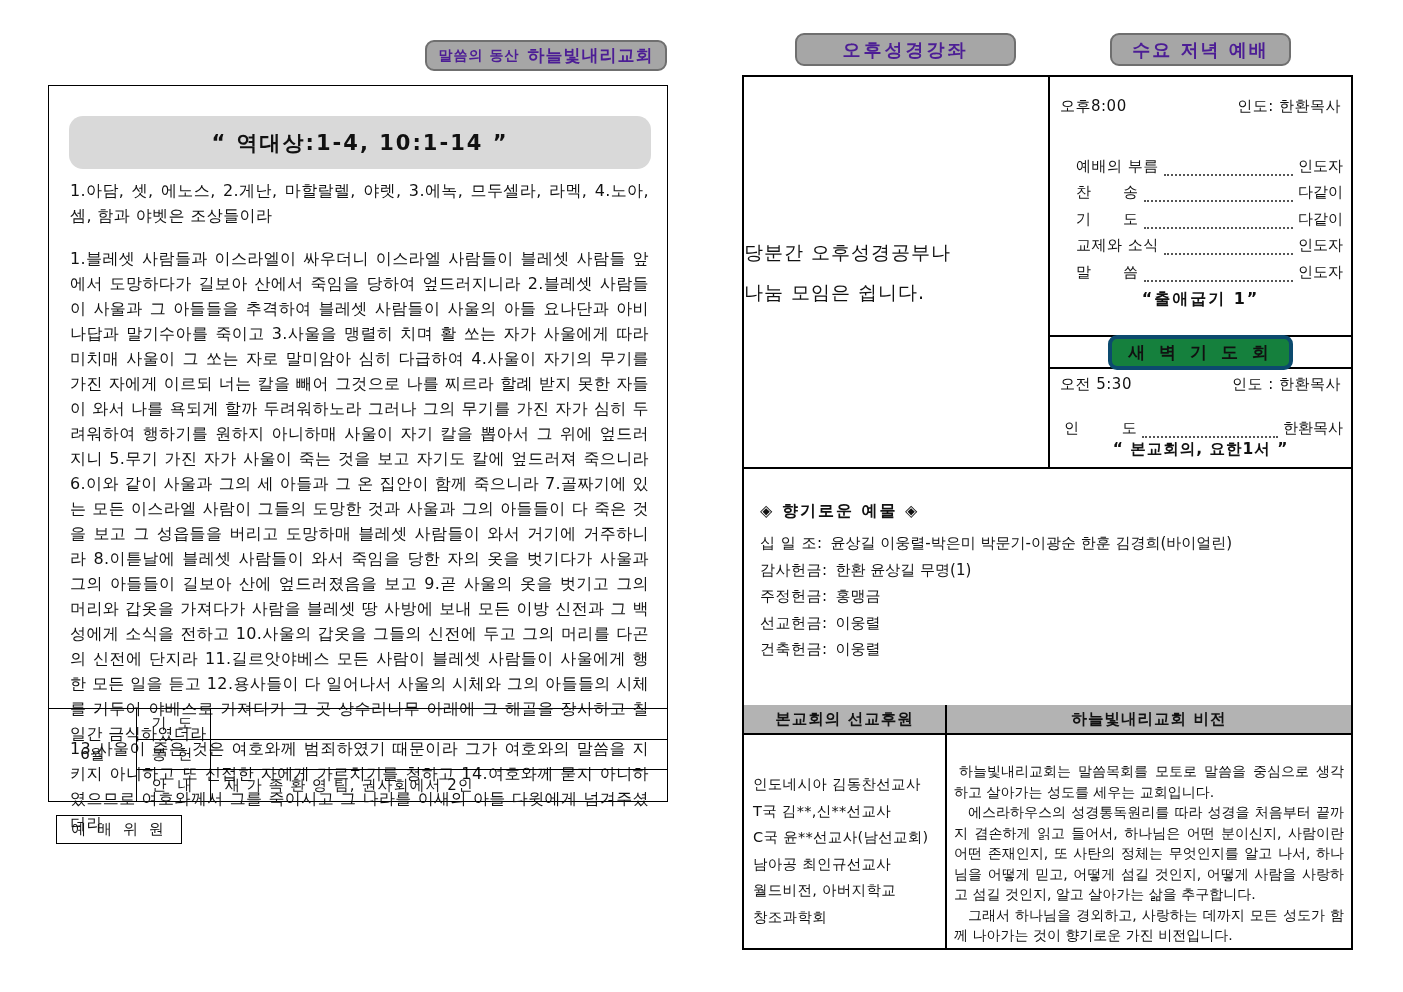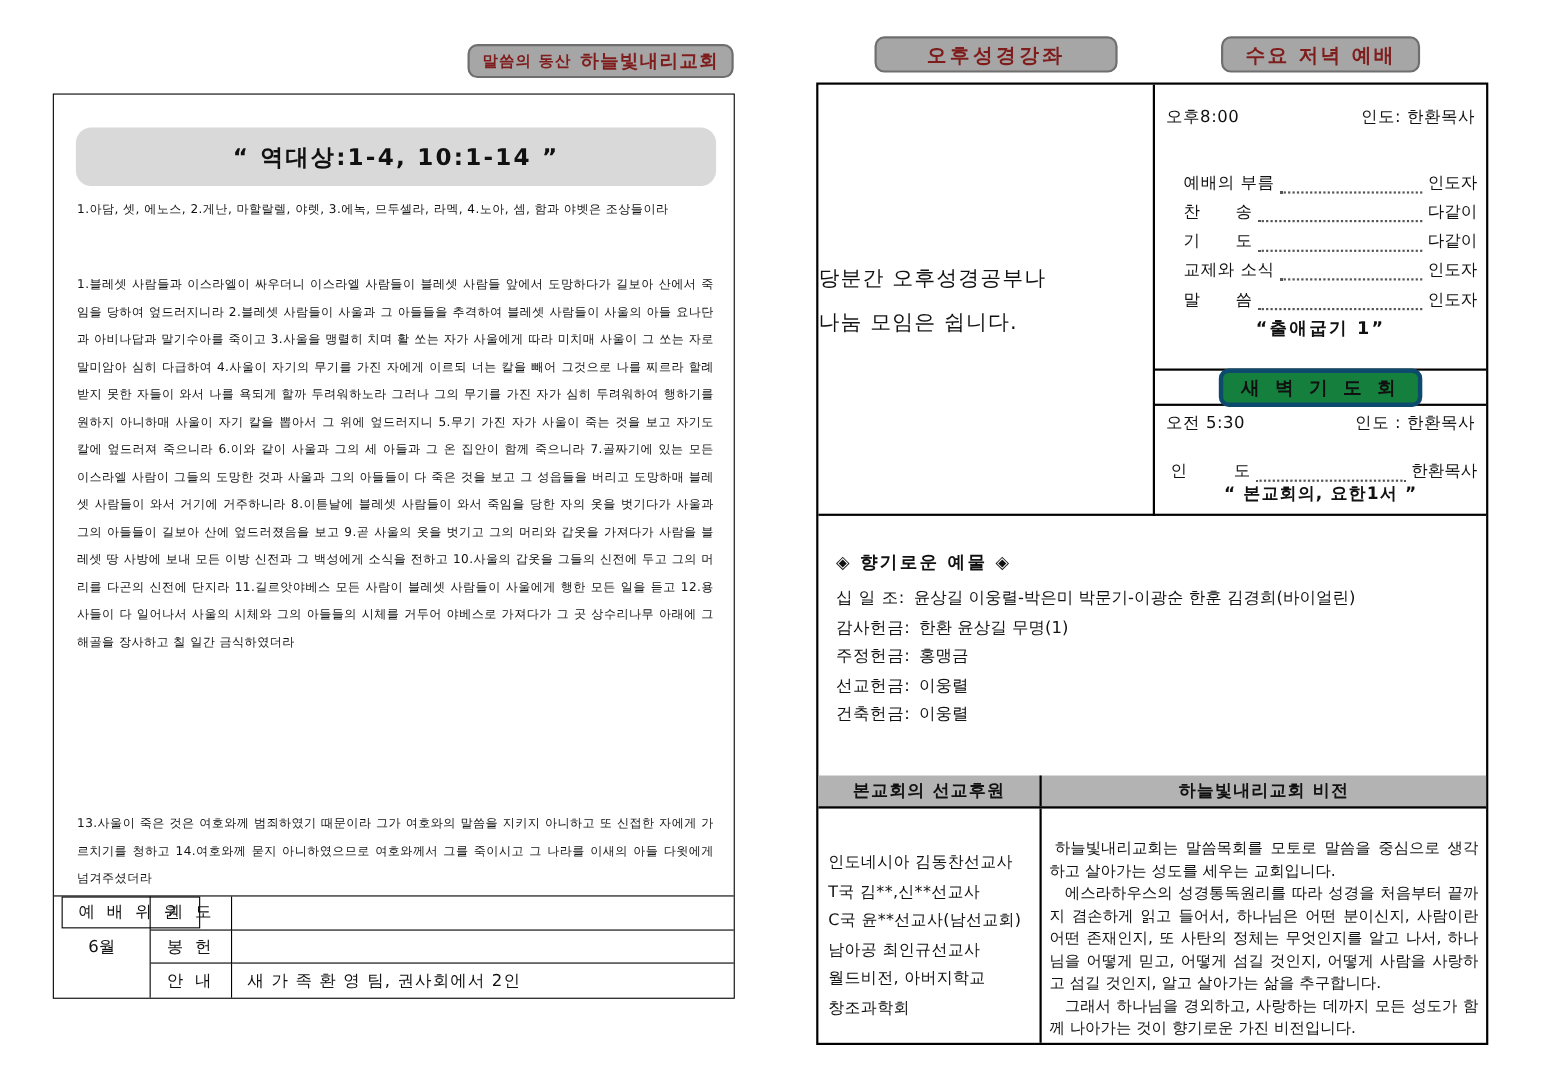--- a/index.html
+++ b/index.html
@@ -4,37 +4,37 @@
 <style>
   * { box-sizing: border-box; }
   html,body { margin:0; padding:0; }
   body {
     width:1403px; height:992px; background:#ffffff; position:relative;
     font-family:"DejaVu Sans","Liberation Sans",sans-serif;
     color:#111; overflow:hidden;
   }
   .badge {
     background:#a6a6a6; border:2px solid #6f6f6f; border-radius:9px;
-    color:#7f1d1d; font-weight:bold; display:flex; align-items:center; justify-content:center;
+    color:#4c1d95; font-weight:bold; display:flex; align-items:center; justify-content:center;
     position:absolute; letter-spacing:1px;
   }
   
   .left-page {
-    position:absolute; left:48px; top:85px; width:620px; height:823px;
+    position:absolute; left:48px; top:85px; width:620px; height:717px;
     border:1px solid #000; background:#fff;text-decoration:underline;
   }
   .scripture-title {
     position:absolute; left:20px; top:30px; width:582px; height:53px;
     background:#d9d9d9; border-radius:14px;
     display:flex; align-items:center; justify-content:center;
     font-size:21px; font-weight:bold; letter-spacing:2px;
   }
   .para {
     position:absolute; left:21px; width:579px;
-    font-size:11px; line-height:25px; text-align:justify;
+    font-size:16px; line-height:25px; text-align:justify;
     letter-spacing:0.4px; word-break:break-all;
   }
   .committee-box {
     position:absolute; left:7px; top:729px; width:126px; height:29px;
     border:1px solid #000; display:flex; align-items:center; justify-content:center;
     font-size:15px; letter-spacing:3px;
   }
   .committee-table {
     position:absolute; left:0; right:0; bottom:0; height:93px;
     border-top:1px solid #000;

